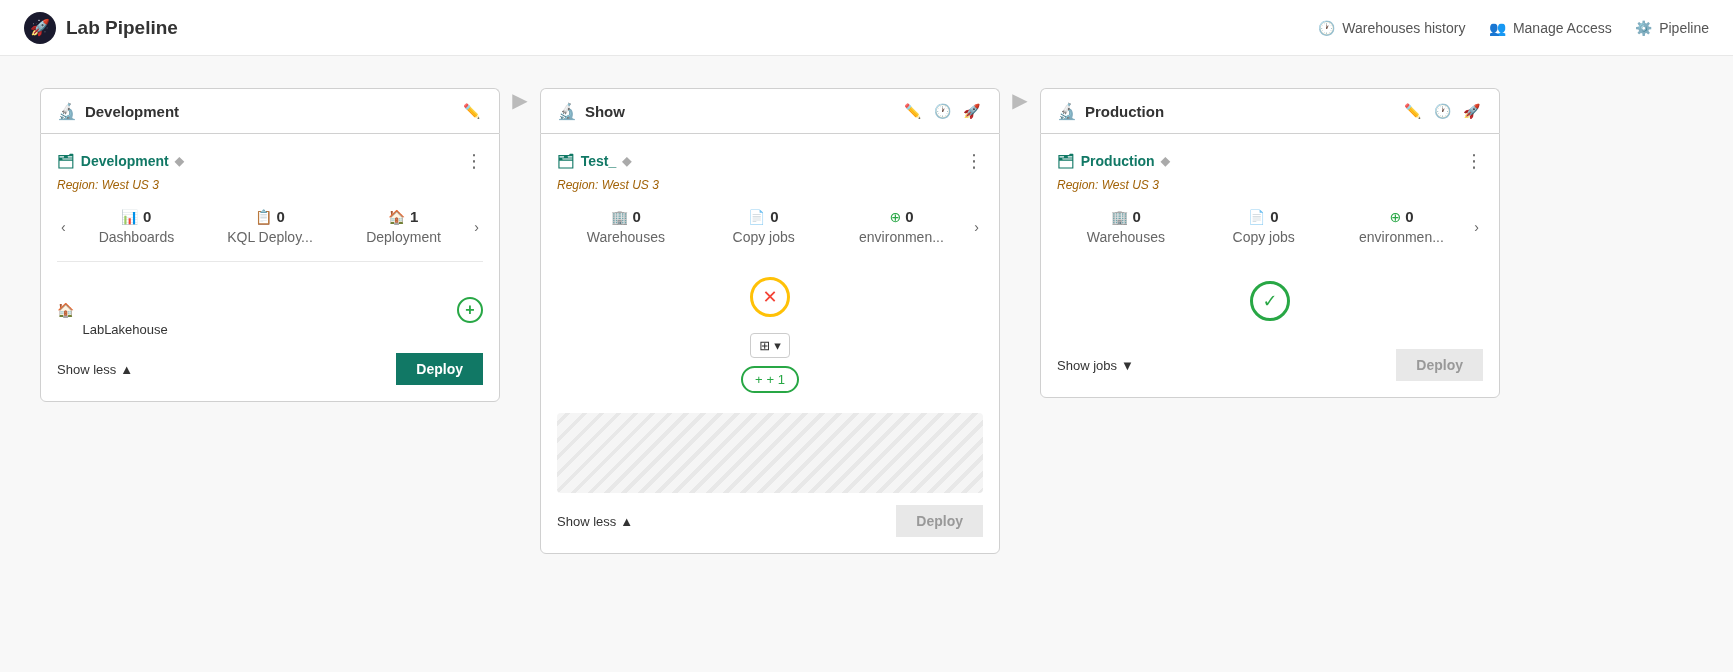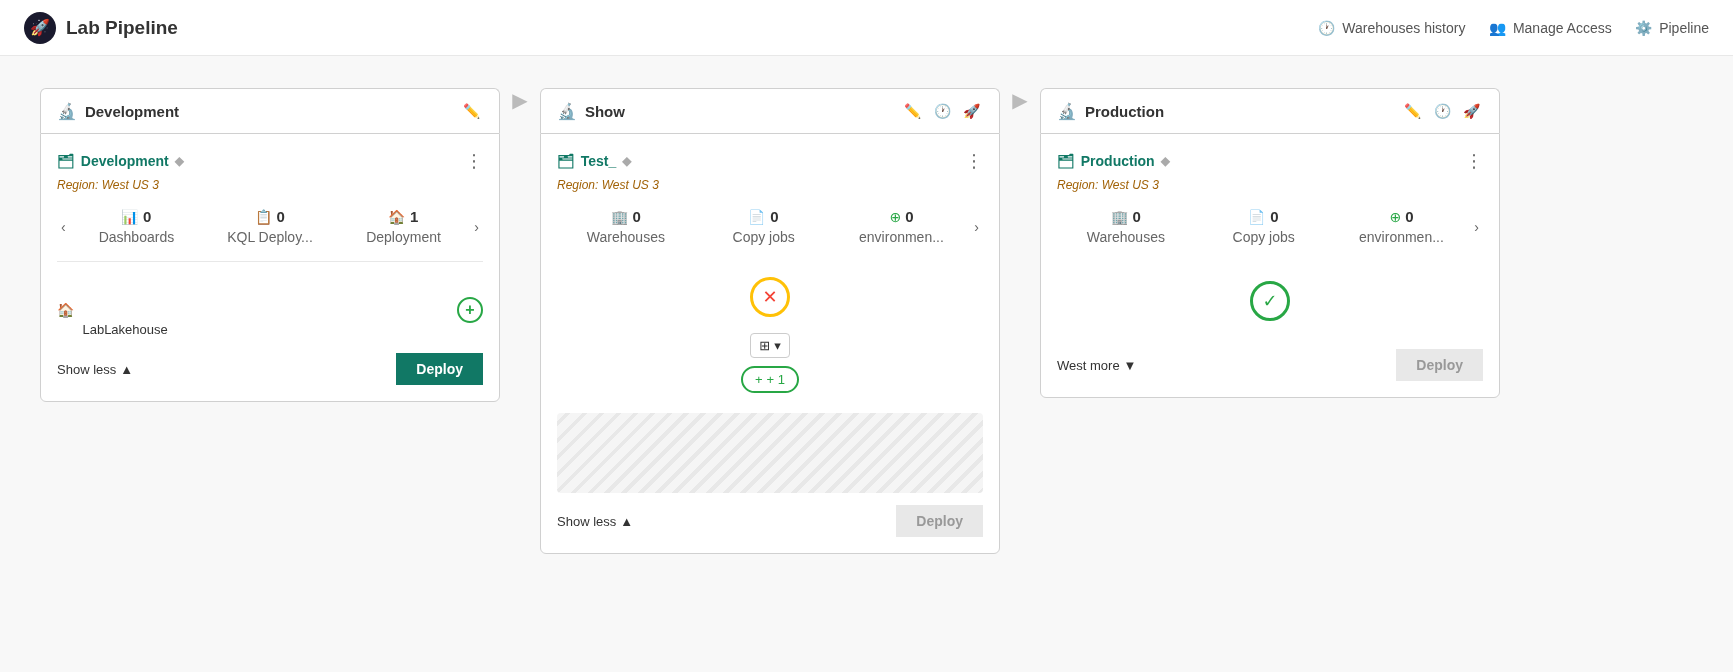--- a/index.html
+++ b/index.html
@@ -328,21 +328,21 @@
           </div>
           <span class="nav-arrow">›</span>
         </div>
 
         <div style="display:flex; align-items:center; justify-content:center; padding: 12px 0;">
           <div class="status-circle status-success">✓</div>
         </div>
 
         <div class="card-footer">
           <div class="show-toggle">
-            <span>West more</span>
+            <span>Show jobs</span>
             <span>▼</span>
           </div>
           <button class="deploy-btn deploy-btn-inactive">Deploy</button>
         </div>
       </div>
     </div>
 
   </div>
 </div>
 

